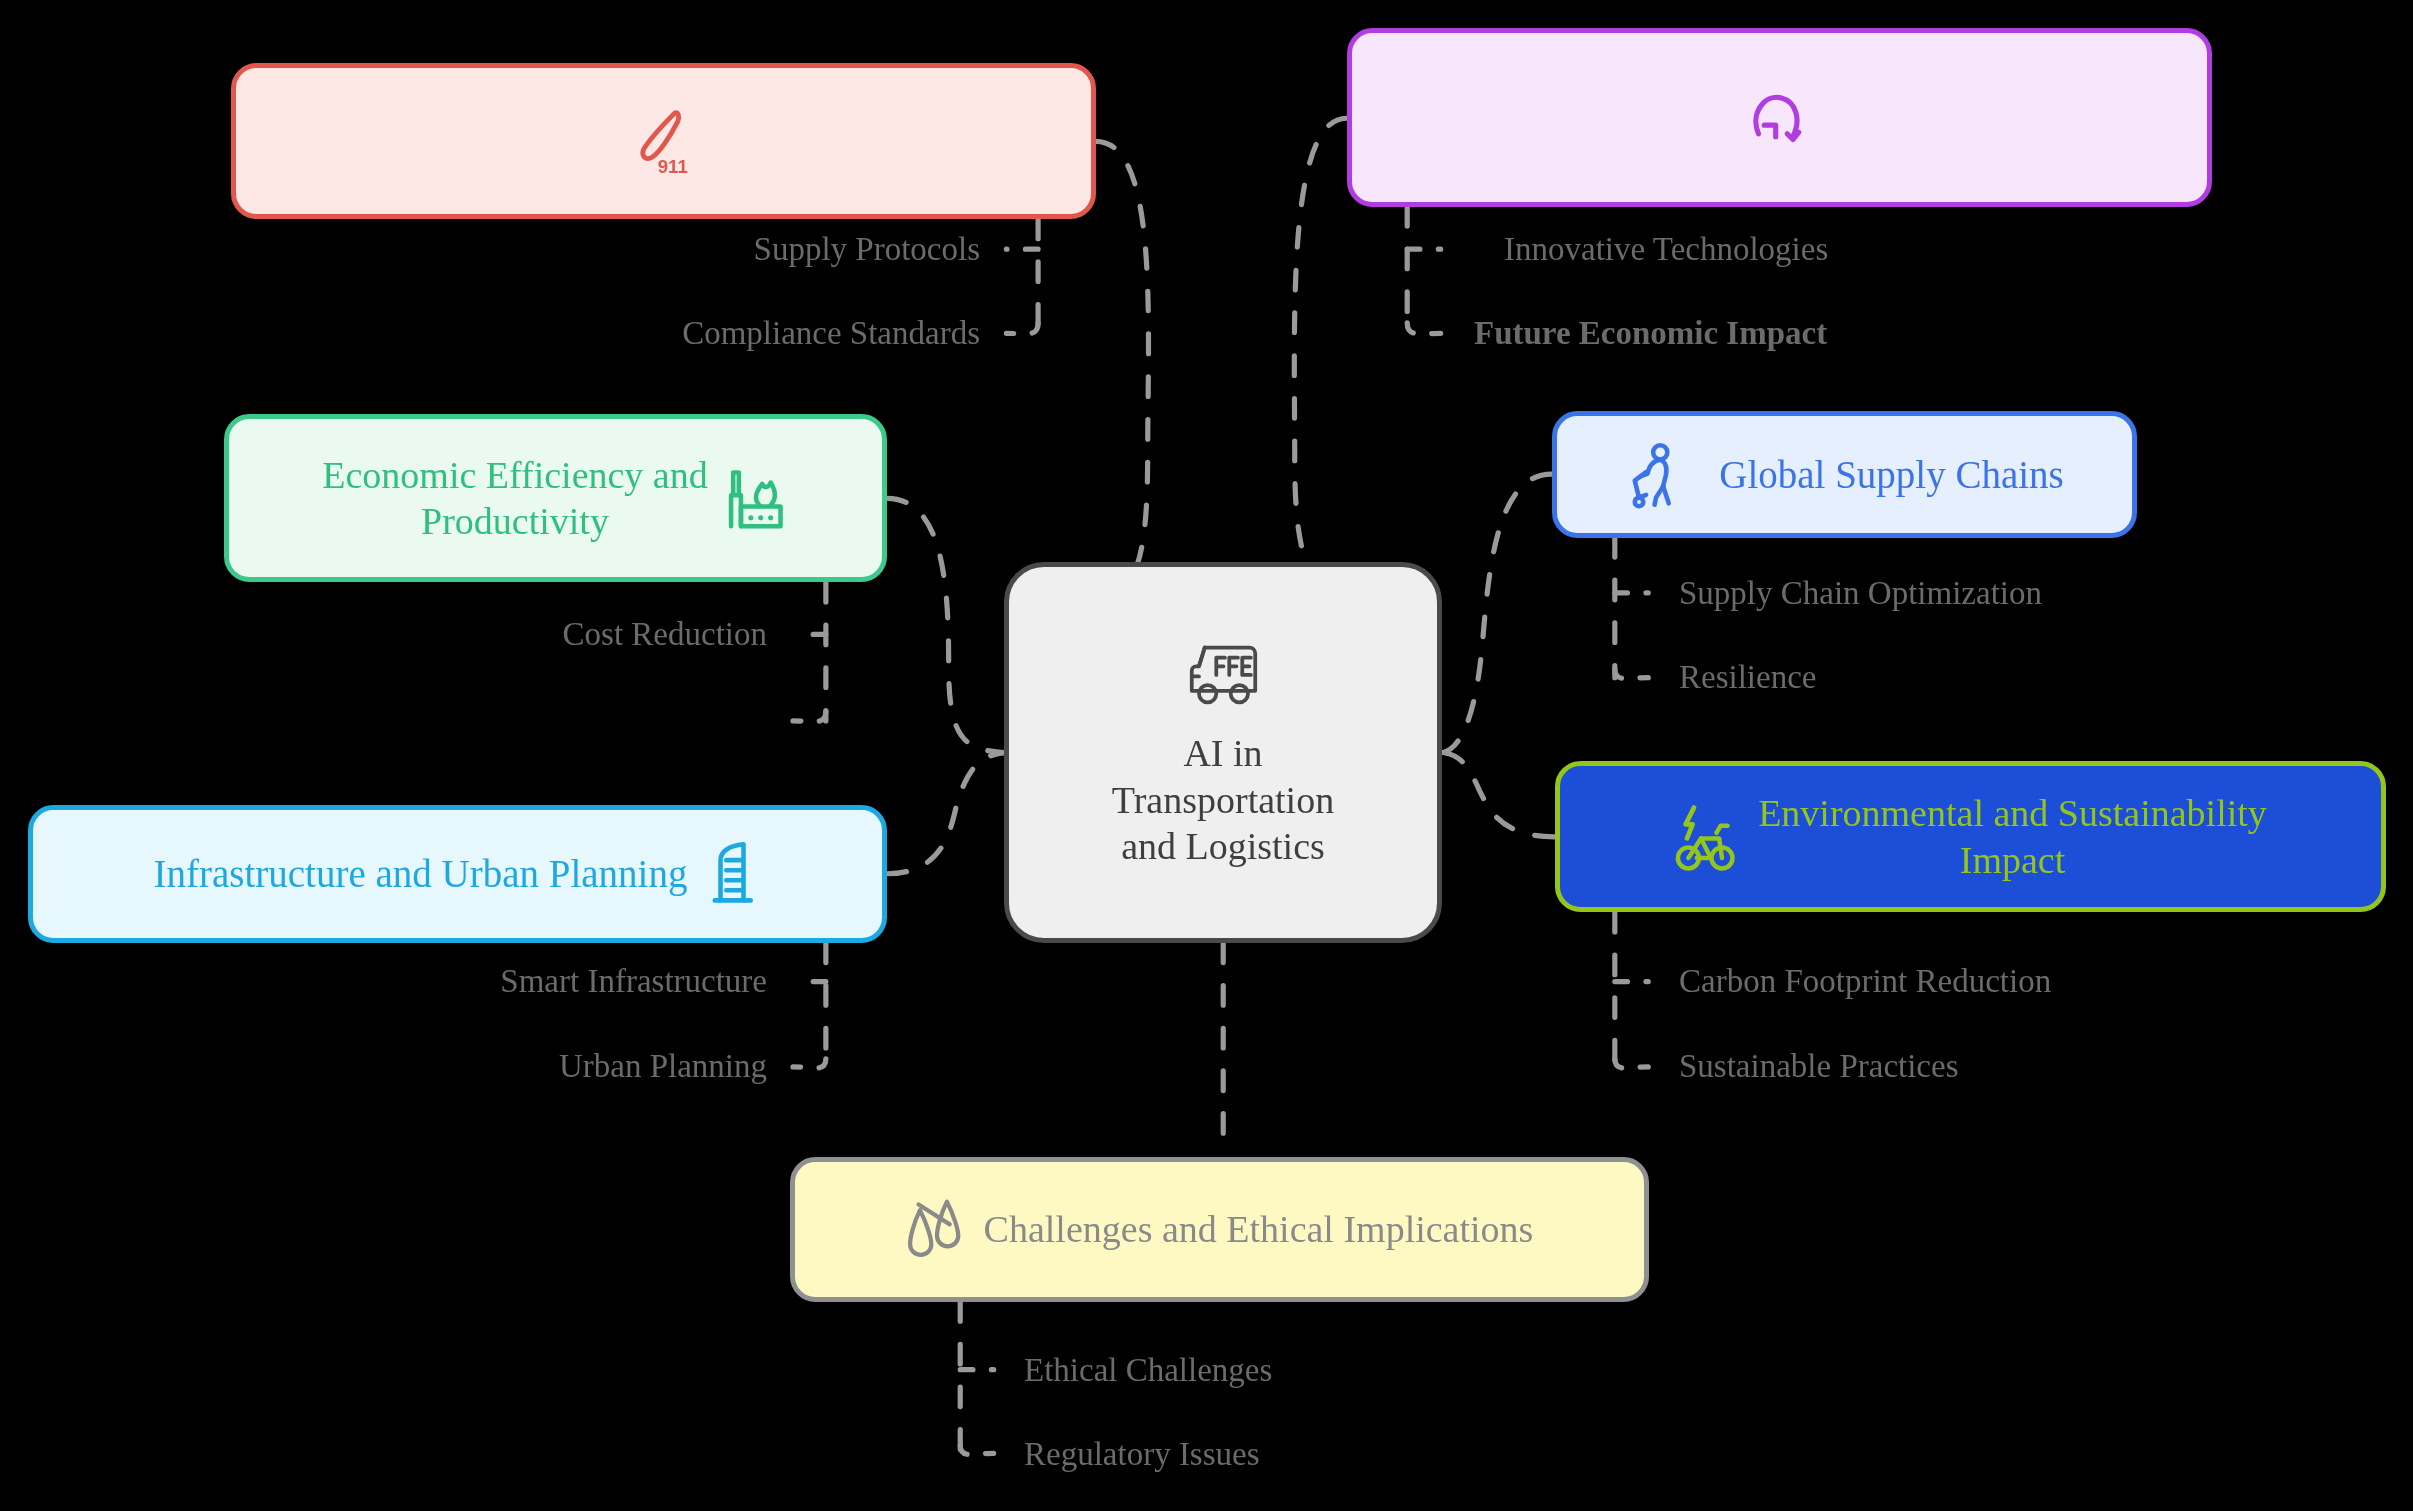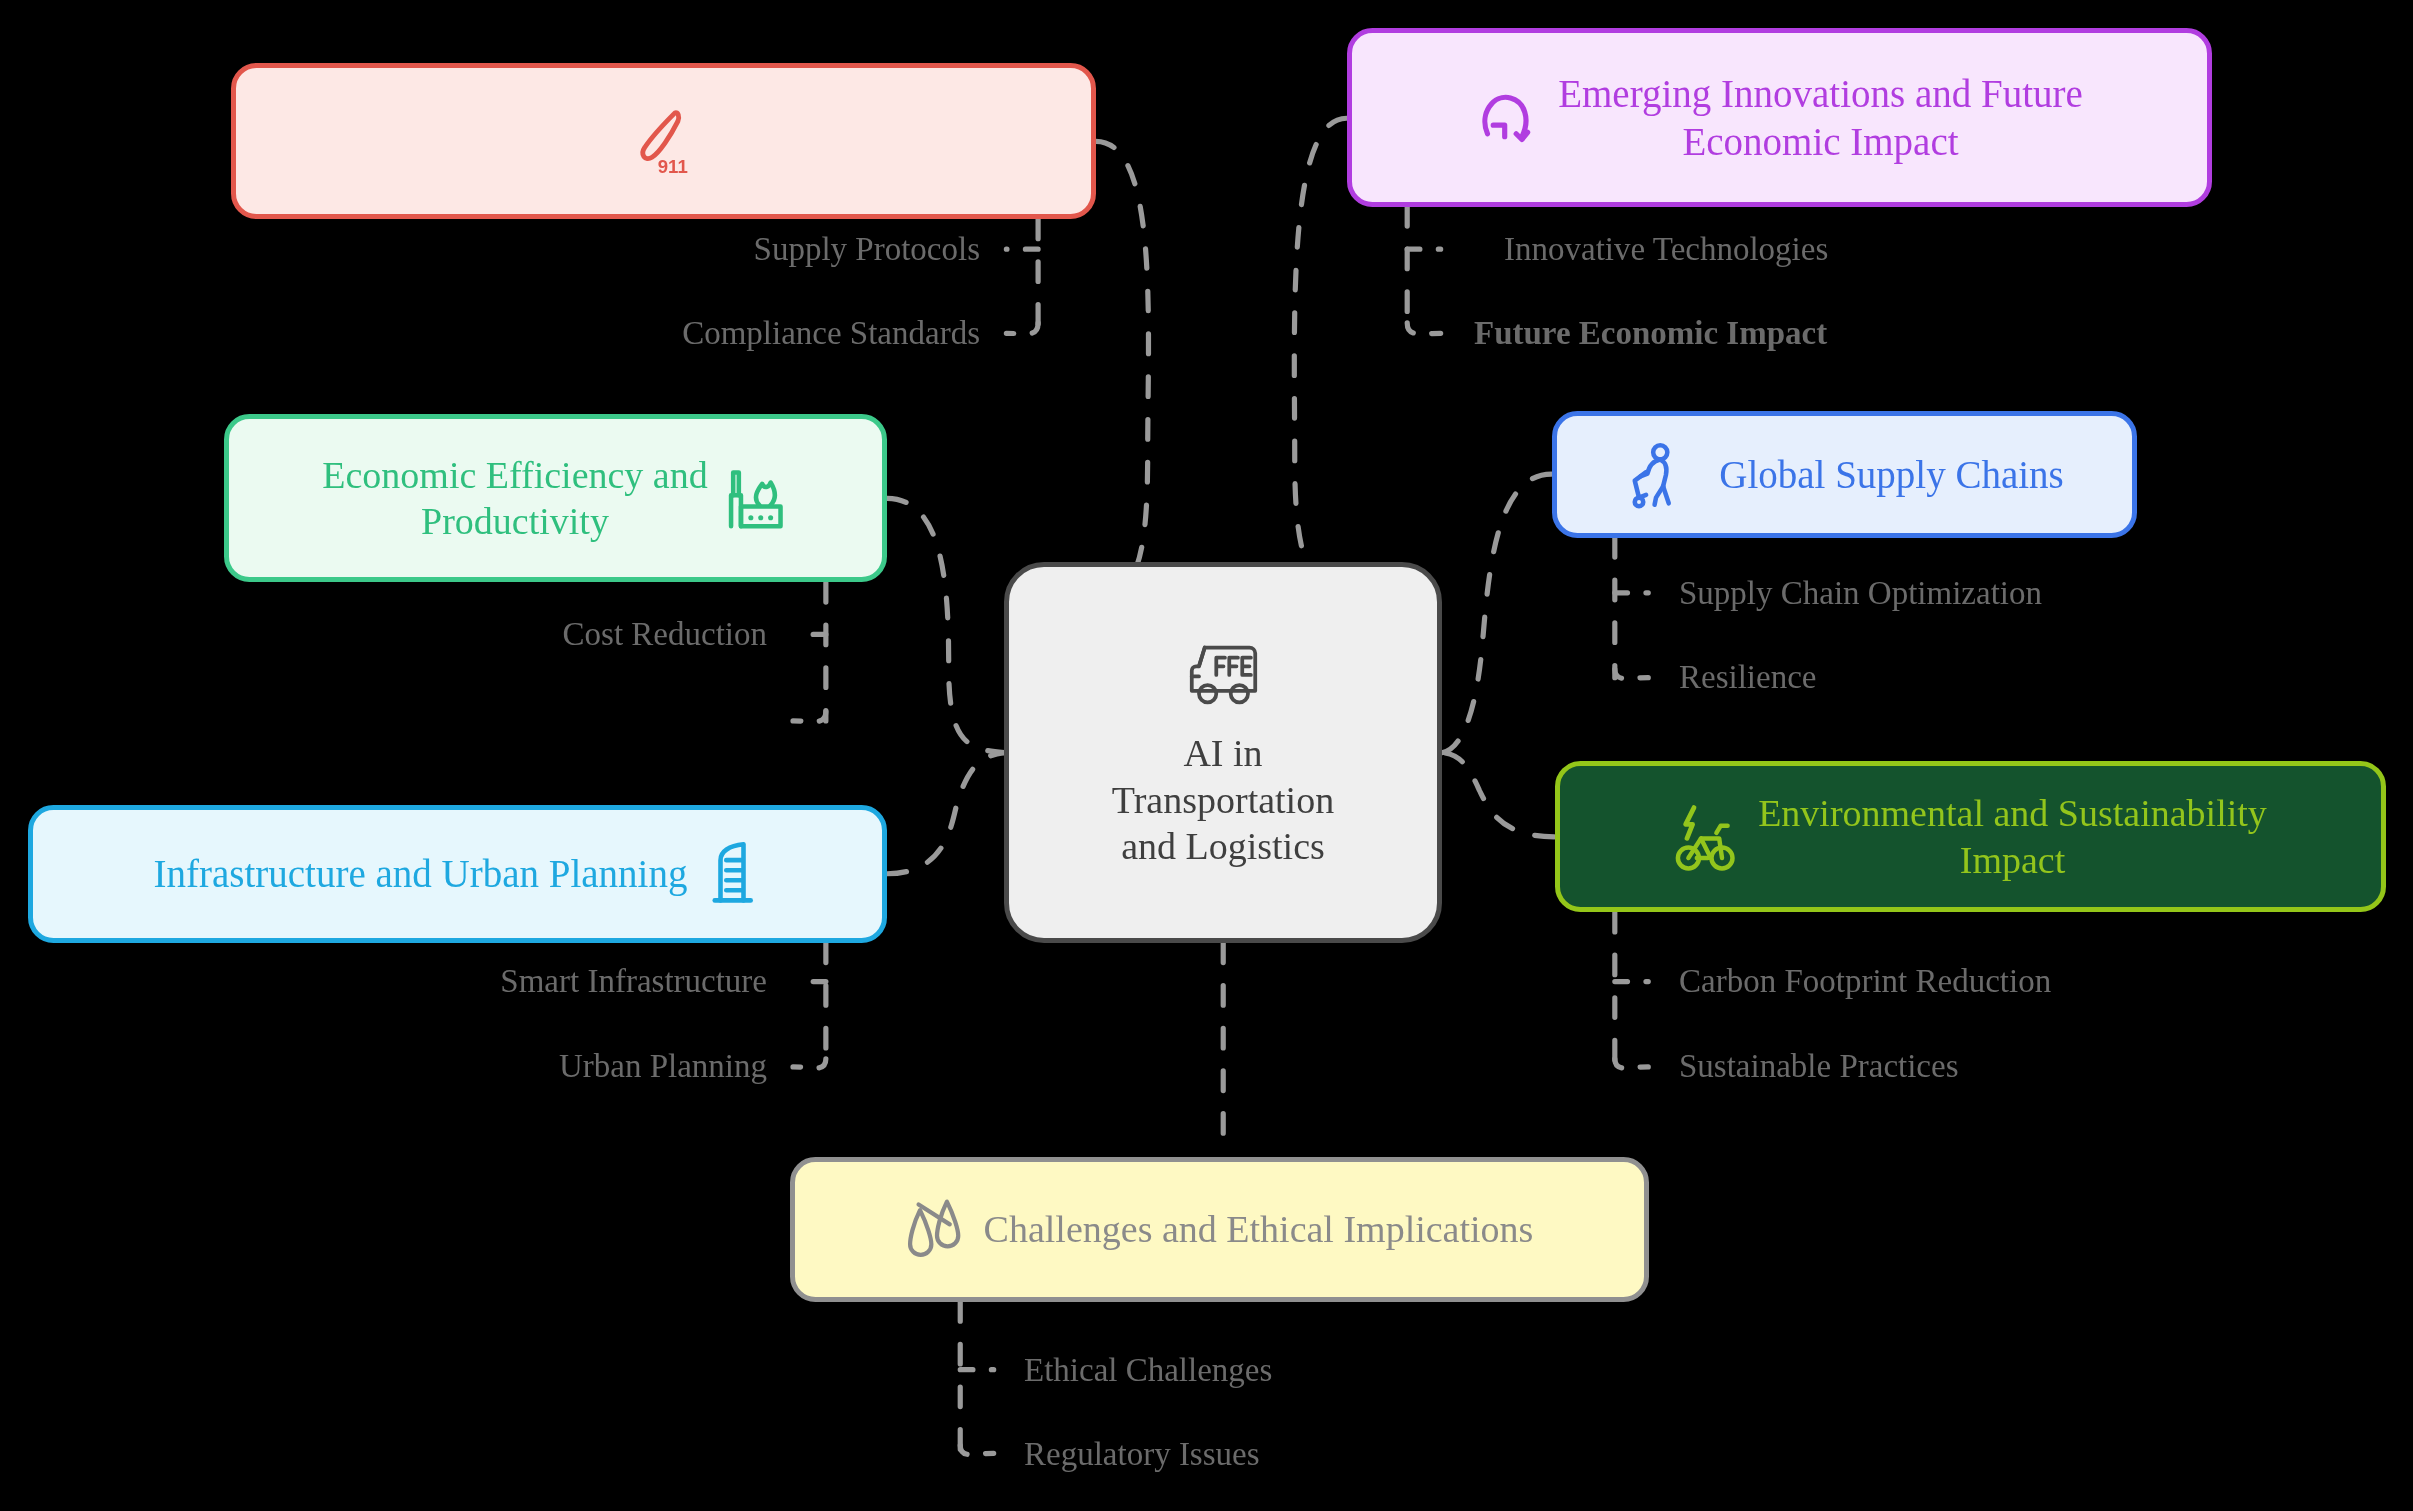--- a/index.html
+++ b/index.html
@@ -35,21 +35,21 @@
 
   #n-supply{left:1552px;top:411px;width:585px;height:127px;
             background:#E6EFFD;border-color:#3B74E8;}
   #n-supply .label{color:#3B74E8;font-size:39px;margin-left:16px;}
 
   #n-infra{left:28px;top:805px;width:859px;height:138px;
            background:#E6F7FD;border-color:#1EA8E0;}
   #n-infra .label{color:#1EA8E0;font-size:39px;}
 
   #n-env{left:1555px;top:761px;width:831px;height:151px;
-         background:#14532d;border-color:#94C619;}
+         background:#1d4ed8;border-color:#94C619;}
   #n-env .label{color:#93C51C;font-size:38px;}
 
   #n-chall{left:790px;top:1157px;width:859px;height:145px;
            background:#fef9c3;border-color:#909090;}
   #n-chall .label{color:#8A8A8A;font-size:38px;}
 
   .sub{position:absolute;color:#6B6B6B;font-size:33px;white-space:nowrap;}
   .sub.r{text-align:right;}
   .sub.l{text-align:left;}
 </style>
@@ -133,22 +133,20 @@
   </div>
 
   <div class="node" id="n-emerg">
     <span class="ic">
       <svg width="66" height="66" viewBox="0 0 46 46" fill="none" stroke="#B13DE0" stroke-width="3.6" stroke-linecap="round" stroke-linejoin="round">
         <path d="M8 34 C2 20 12 6 24 9 C34 11.5 38 24 32 36"></path>
         <path d="M12 28 L20 28 L20 36"></path>
         <path d="M28 34 L32 38 L36 33"></path>
       </svg>
     </span>
-    <span class="label">Emerging Innovations and Future
-Economic Impact</span>
   </div>
 
   <div class="node" id="n-econ">
     <span class="label">Economic Efficiency and
 Productivity</span>
     <span class="ic">
       <svg width="65" height="68" viewBox="0 0 46 48" fill="none" stroke="#2FBF7E" stroke-width="3.2" stroke-linecap="round" stroke-linejoin="round">
         <path d="M5 44 L5 22 L12 22 L12 44"></path>
         <path d="M6.5 22 L6.5 6 L10.5 6 L10.5 22"></path>
         <path d="M12 44 L12 30 L40 30 L40 44 Z"></path>

